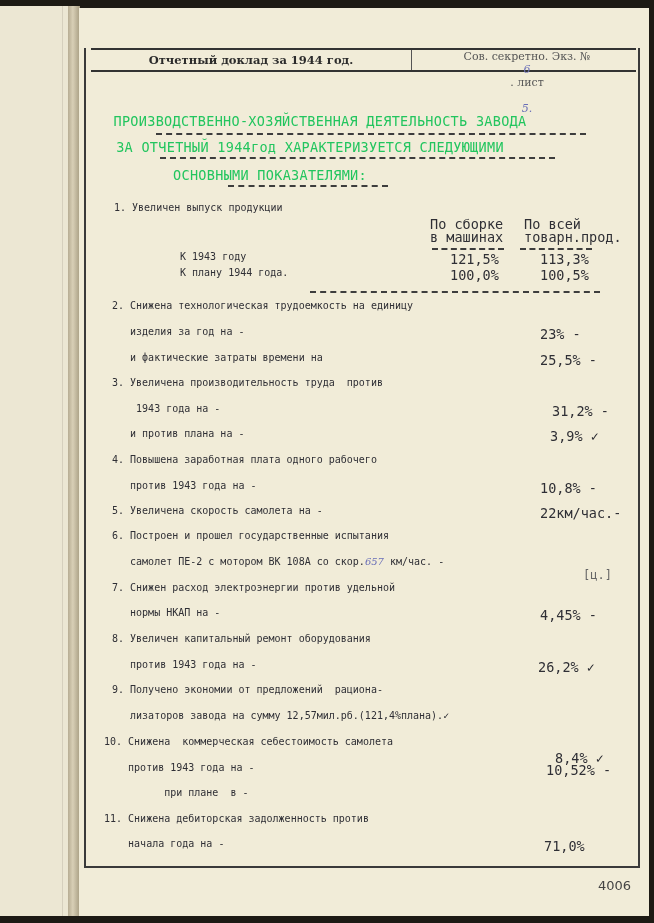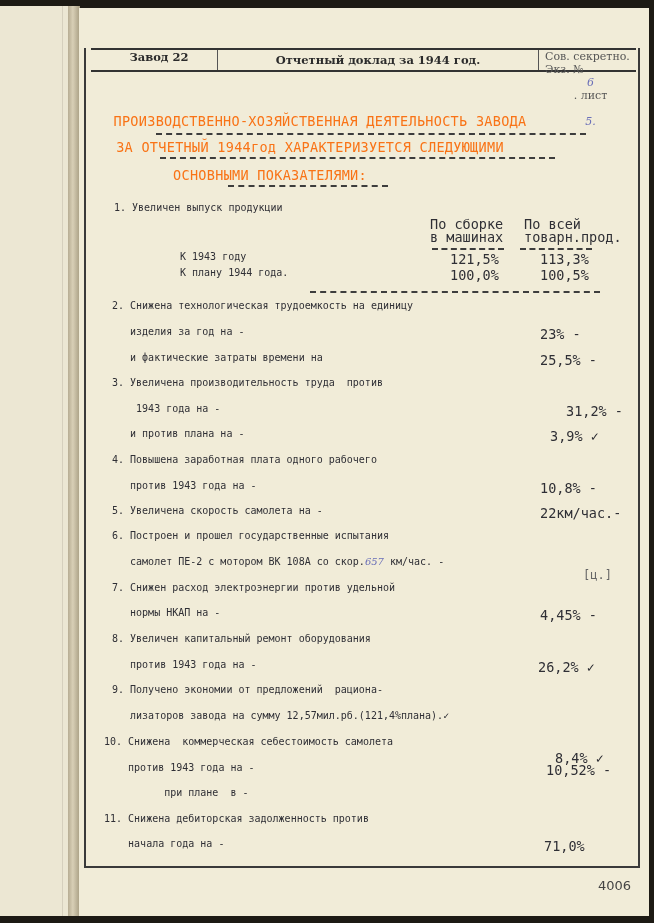--- a/index.html
+++ b/index.html
@@ -31,40 +31,39 @@
     display:flex; align-items:center;
     font-family:"DejaVu Serif","Liberation Serif",serif; font-size:11.5px; color:#2b2b2b;
   }
   .hcell { height:100%; display:flex; align-items:center;flex-direction:column; }
   .h-factory { width:116px; padding-left:10px; font-weight:bold; border-right:1px solid #555; }
   .h-title { width:320px; justify-content:center; font-weight:bold; border-right:1px solid #555; }
   .h-secret { flex:1; padding-left:6px; font-size:11px; color:#555; }
   .hand { color:#6a6fb8; font-family:"DejaVu Serif",serif; font-style:italic; }
   .title {
     position:absolute; left:0; width:640px; text-align:center;
-    font-size:13.5px; color:#f97316; letter-spacing:0.3px;
+    font-size:13.5px; color:#22c55e; letter-spacing:0.3px;
   }
   .dash { position:absolute; border-top:2px dashed #3d3d3d; height:0; }
   .line { position:absolute; font-size:10px; color:#2f2f35; white-space:pre; }
   .val { position:absolute; font-size:13.5px; color:#2f2f35; white-space:pre; }
   .mark { position:absolute; color:#666; font-size:12px; }
   .stamp { position:absolute; left:598px; top:878px; font-family:"DejaVu Sans",sans-serif; font-size:13px; color:#444; }
 </style>
 </head>
 <body>
 
 <div class="left-page">
     <div class="ghost"></div>
   </div>
 <div class="spine"></div>
 <div class="page"></div>
 <div class="frame"></div>
 
 <div class="header">
-  <div class="hcell h-factory">Завод 22</div>
   <div class="hcell h-title">Отчетный доклад за 1944 год.</div>
   <div class="hcell h-secret">
     <span>Сов. секретно. Экз. №</span><span class="hand">6</span><span>. лист</span>&nbsp;<span class="hand">5.</span>
   </div>
 </div>
 
 <div class="title" style="top:113px">ПРОИЗВОДСТВЕННО-ХОЗЯЙСТВЕННАЯ ДЕЯТЕЛЬНОСТЬ ЗАВОДА</div>
 <div class="dash" style="left:156px;top:133px;width:430px"></div>
 <div class="title" style="top:139px;left:-10px">ЗА ОТЧЕТНЫЙ 1944год ХАРАКТЕРИЗУЕТСЯ СЛЕДУЮЩИМИ</div>
 <div class="dash" style="left:160px;top:157px;width:395px"></div>
@@ -87,21 +86,21 @@
 <div class="dash" style="left:310px;top:291px;width:290px"></div>
 
 <div class="line" style="left:112px;top:300px">2. Снижена технологическая трудоемкость на единицу</div>
 <div class="line" style="left:112px;top:326px">   изделия за год на -</div>
 <div class="val" style="left:540px;top:326px">23% -</div>
 <div class="line" style="left:112px;top:352px">   и фактические затраты времени на</div>
 <div class="val" style="left:540px;top:352px">25,5% -</div>
 
 <div class="line" style="left:112px;top:377px">3. Увеличена производительность труда  против</div>
 <div class="line" style="left:112px;top:403px">    1943 года на -</div>
-<div class="val" style="left:566px;top:403px">31,2% -</div>
+<div class="val" style="left:552px;top:403px">31,2% -</div>
 <div class="line" style="left:112px;top:428px">   и против плана на -</div>
 <div class="val" style="left:550px;top:428px">3,9% ✓</div>
 
 <div class="line" style="left:112px;top:454px">4. Повышена заработная плата одного рабочего</div>
 <div class="line" style="left:112px;top:480px">   против 1943 года на -</div>
 <div class="val" style="left:540px;top:480px">10,8% -</div>
 
 <div class="line" style="left:112px;top:505px">5. Увеличена скорость самолета на -</div>
 <div class="val" style="left:540px;top:505px">22км/час.-</div>
 

